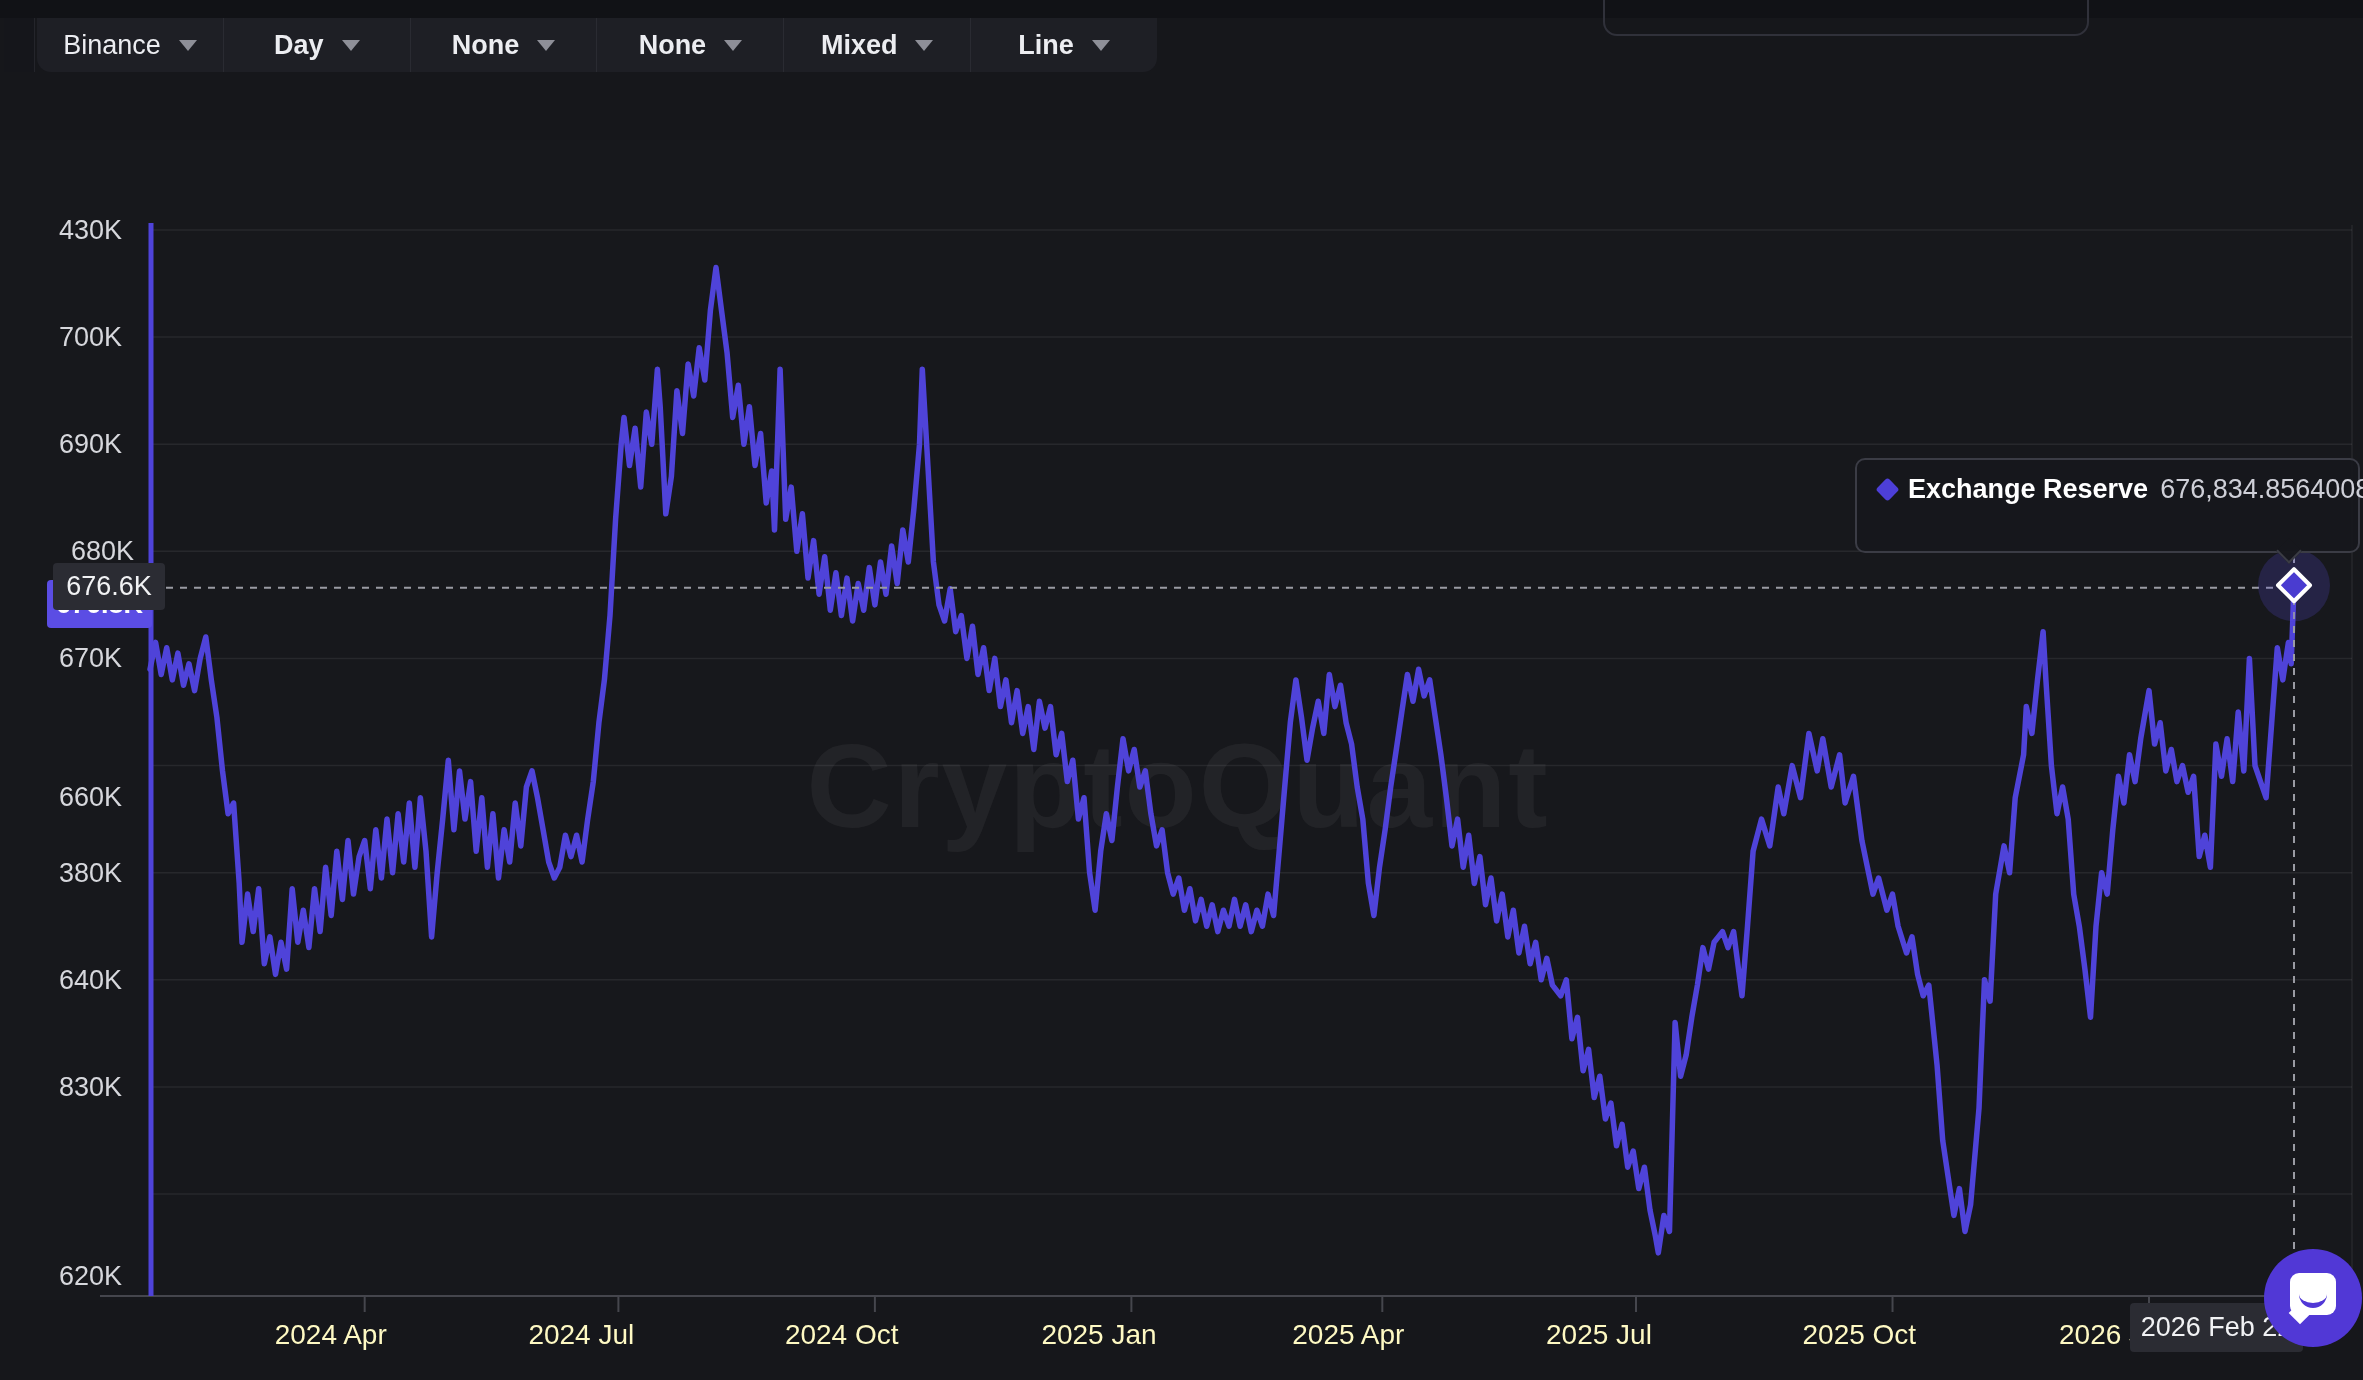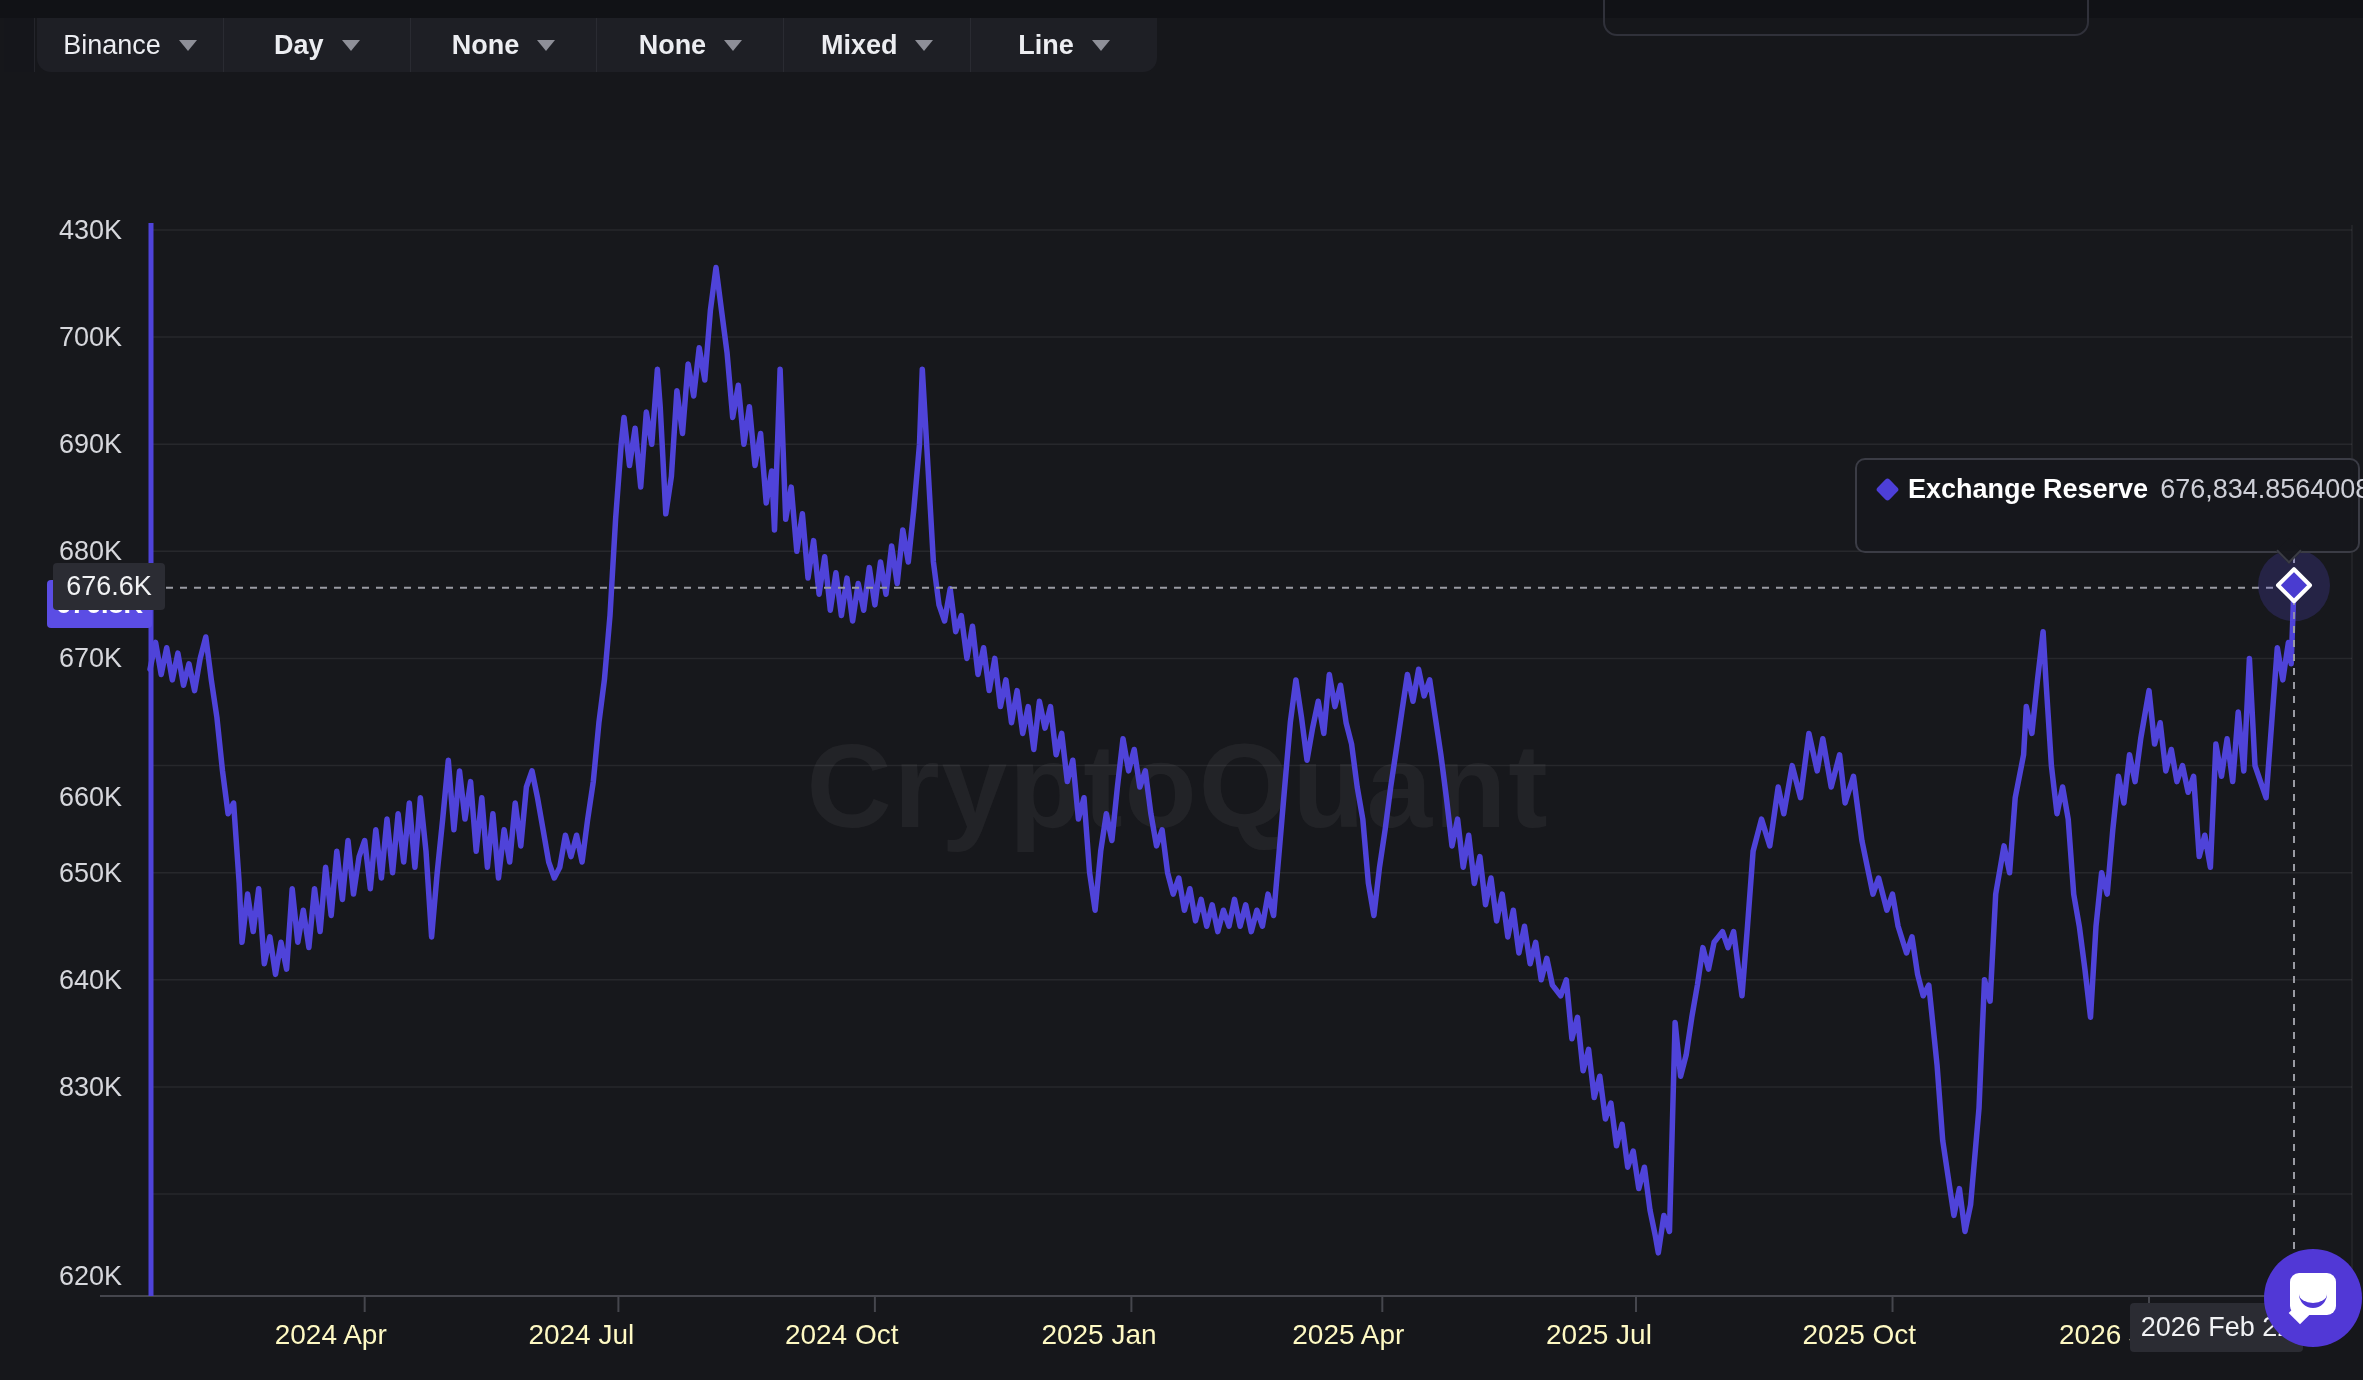--- a/index.html
+++ b/index.html
@@ -144,24 +144,24 @@
     <g id="layer-marker">
         <circle cx="2294" cy="585.2339999999996" r="36" fill="rgba(97,82,233,0.20)"></circle>
         <path d="M 2294 569.2339999999996 L 2310 585.2339999999996 L 2294 601.2339999999996 L 2278 585.2339999999996 Z" fill="#4A3CD0" stroke="#FFFFFF" stroke-width="4" stroke-linejoin="round"></path>
       </g>
   </svg>
 
   <div class="overlay" id="axis-labels">
       <div class="y-tick-label" style="top: 213px;">430K</div>
       <div class="y-tick-label" style="top: 320.111px;">700K</div>
       <div class="y-tick-label" style="top: 427.222px;">690K</div>
-      <div class="y-tick-label" style="top: 534.333px;">680K</div>
+      <div class="y-tick-label" style="top: 534.333px; padding-left: 12px;">680K</div>
       <div class="y-tick-label" style="top: 641.444px;">670K</div>
       <div class="y-tick-label" style="top: 780px;">660K</div>
-      <div class="y-tick-label" style="top: 855.667px;">650K</div>
+      <div class="y-tick-label" style="top: 855.667px;">380K</div>
       <div class="y-tick-label" style="top: 962.778px;">640K</div>
       <div class="y-tick-label" style="top: 1069.89px;">830K</div>
       <div class="y-tick-label" style="top: 1247px; margin-top: 12px;">620K</div>
       <div class="x-tick-label" style="left: 274.679px; top: 1318px;">2024 Apr</div>
       <div class="x-tick-label" style="left: 528.39px; top: 1318px;">2024 Jul</div>
       <div class="x-tick-label" style="left: 784.889px; top: 1318px;">2024 Oct</div>
       <div class="x-tick-label" style="left: 1041.39px; top: 1318px;">2025 Jan</div>
       <div class="x-tick-label" style="left: 1292.31px; top: 1318px;">2025 Apr</div>
       <div class="x-tick-label" style="left: 1546.02px; top: 1318px;">2025 Jul</div>
       <div class="x-tick-label" style="left: 1802.52px; top: 1318px;">2025 Oct</div>

